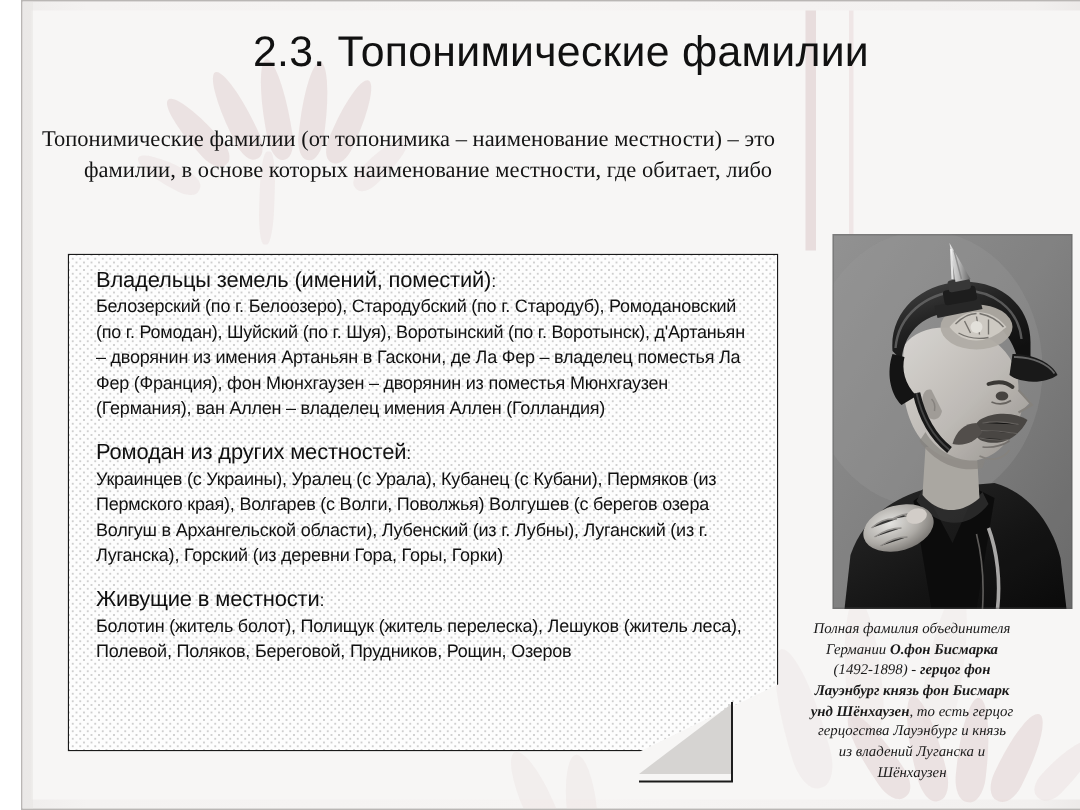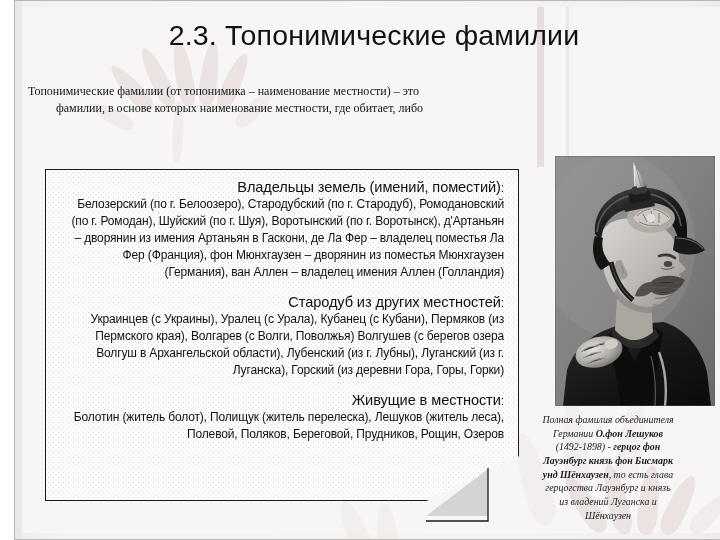--- a/index.html
+++ b/index.html
@@ -60,21 +60,21 @@
   }
 
   
   #intro {
     position: absolute;
     left: 13px;
     top: 82px;
     width: 682px;
     z-index: 5;
     font-family: "Liberation Serif", serif;
-    font-size: 12px;
+    font-size: 15px;
     line-height: 1.42;
     color: #141414;
     text-indent: 0;
   }
   #intro .l2, #intro .l3 { padding-left: 28px; display: block; }
 
   
   #content-box {
     position: absolute;
     left: 30px;
@@ -86,21 +86,20 @@
     background-image:
       radial-gradient(#cfcfcf .8px, transparent .9px),
       radial-gradient(#cfcfcf .8px, transparent .9px);
     background-size: 5px 5px, 5px 5px;
     background-position: 0 0, 2.5px 2.5px;
     box-sizing: border-box;
     padding: 9px 14px 0 18px;
     z-index: 6;
     
     clip-path: polygon(0 0, 100% 0, 100% 86.5%, 80.5% 100%, 0 100%);
-    text-align: right;
   }
   
   .dogear {
     position: absolute;
     z-index: 7;
     width: 0; height: 0;
     left: 411px;
     top: 468px;
     border-left: 62px solid transparent;
     border-bottom: 47px solid #d6d4d2;
@@ -208,21 +207,21 @@
       <div class="sec-head">
         <span class="ttl">Владельцы земель (имений, поместий)</span><span class="colon">:</span>
       </div>
       <div class="sec-body">Белозерский (по г. Белоозеро), Стародубский (по г. Стародуб), Ромодановский (по г. Ромодан), Шуйский (по г. Шуя), Воротынский (по г. Воротынск), д'Артаньян – дворянин из имения Артаньян в Гаскони, де Ла Фер – владелец поместья Ла Фер (Франция), фон Мюнхгаузен – дворянин из поместья Мюнхгаузен (Германия), ван Аллен – владелец имения Аллен (Голландия)</div>
     </div>
 
     <div class="gap"></div>
 
     <div class="sec">
       <div class="sec-head">
-        <span class="ttl">Стародуб из других местностей</span><span class="colon">:</span>
+        <span class="ttl">Ромодан из других местностей</span><span class="colon">:</span>
       </div>
       <div class="sec-body">Украинцев (с Украины), Уралец (с Урала), Кубанец (с Кубани), Пермяков (из Пермского края), Волгарев (с Волги, Поволжья) Волгушев (с берегов озера Волгуш в Архангельской области), Лубенский (из г. Лубны), Луганский (из г. Луганска), Горский (из деревни Гора, Горы, Горки)</div>
     </div>
 
     <div class="gap"></div>
 
     <div class="sec">
       <div class="sec-head">
         <span class="ttl">Живущие в местности</span><span class="colon">:</span>
       </div>
@@ -358,22 +357,22 @@
       <path d="M80 30 L79 10" stroke="#ffffff" stroke-width="1.4" opacity=".85"></path>
       <path d="M86 30 L81 11" stroke="#8d8d8d" stroke-width="1" opacity=".8"></path>
 
       <rect x="0" y="0" width="160" height="250" fill="#000" opacity=".05"></rect>
       <rect x="0" y="0" width="160" height="250" fill="none" stroke="#5b5b5b" stroke-width="2" opacity=".4"></rect>
     </svg>
   </div>
 
   <div id="caption">
     <span>Полная фамилия объединителя</span><br>
-    <span>Германии </span><b>О.фон Лешуков</b><br>
+    <span>Германии </span><b>О.фон Бисмарка</b><br>
     <span>(1492-1898) - </span><b>герцог фон</b><br>
     <b>Лауэнбург князь фон Бисмарк</b><br>
-    <b>унд Шёнхаузен</b><span>, то есть глава</span><br>
+    <b>унд Шёнхаузен</b><span>, то есть герцог</span><br>
     <span>герцогства Лауэнбург и князь</span><br>
     <span>из владений Луганска и</span><br>
     <span>Шёнхаузен</span>
   </div>
 
 </div>
 
 </body></html>

